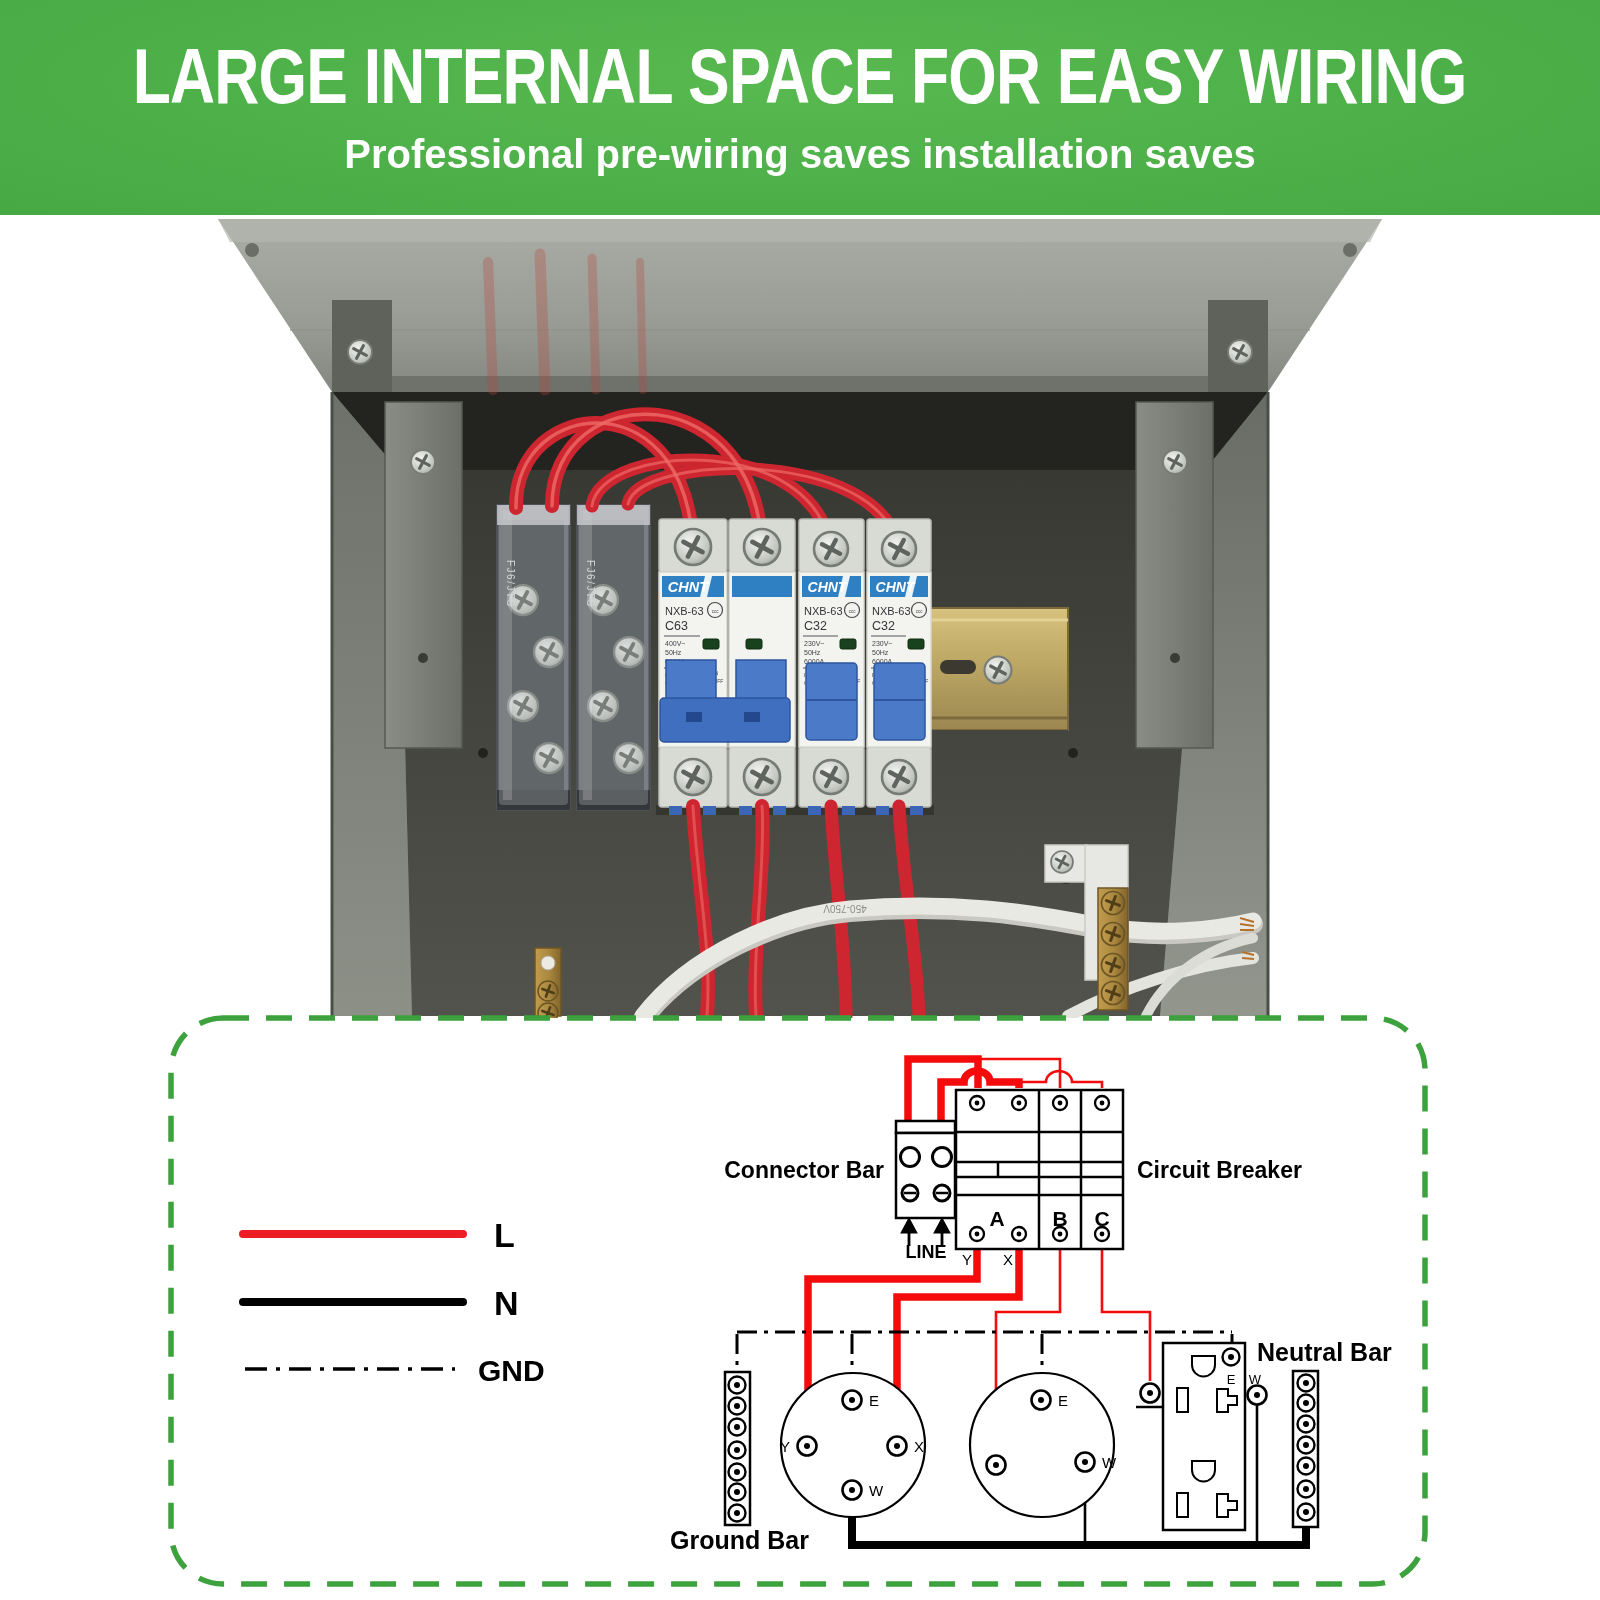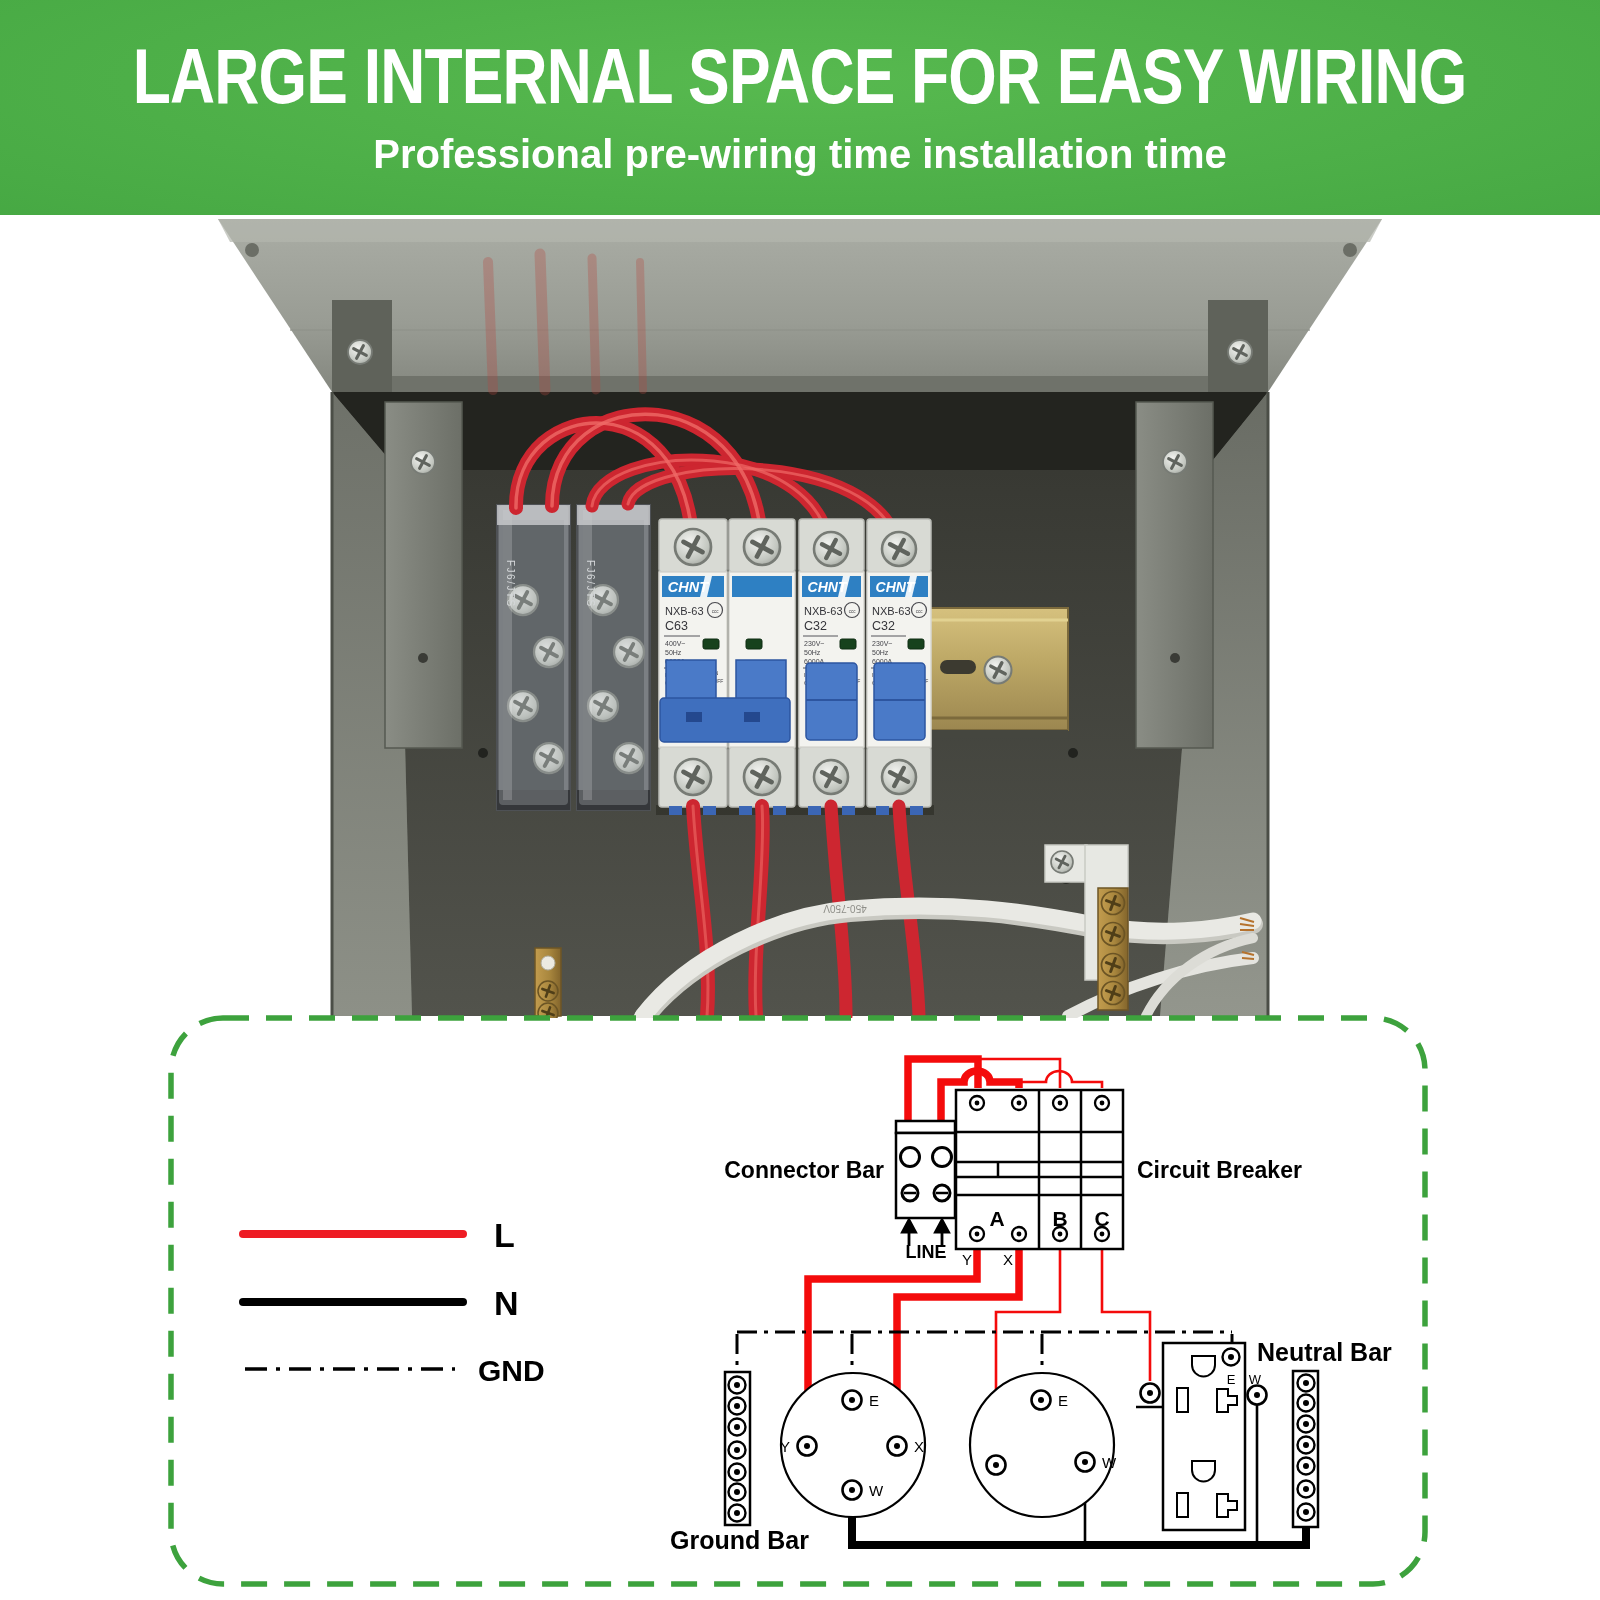--- a/index.html
+++ b/index.html
@@ -11,21 +11,21 @@
     letter-spacing:-1px;transform:scaleX(0.80);transform-origin:50% 50%;white-space:nowrap;}
   .header .subtitle{margin-top:16px;color:#ffffff;font-weight:bold;font-size:40px;line-height:1.0;white-space:nowrap;}
   svg.scene{position:absolute;left:0;top:0;z-index:1;}
   text{font-family:"Liberation Sans","DejaVu Sans",sans-serif;}
 </style>
 </head>
 <body>
 
 <div class="header">
   <div class="title">LARGE INTERNAL SPACE FOR EASY WIRING</div>
-  <div class="subtitle">Professional pre-wiring time installation time</div>
+  <div class="subtitle">Professional pre-wiring saves installation saves</div>
 </div>
 
 <svg class="scene" width="1600" height="1600" viewBox="0 0 1600 1600">
   <defs>
     <radialGradient id="silverGrad" cx="40%" cy="35%" r="75%">
       <stop offset="0%" stop-color="#f2f3f0"></stop>
         <stop offset="70%" stop-color="#c3c7c0"></stop>
         <stop offset="100%" stop-color="#9da19b"></stop>
     </radialGradient>
     <linearGradient id="lidGrad" x1="0" y1="0" x2="0" y2="1">

